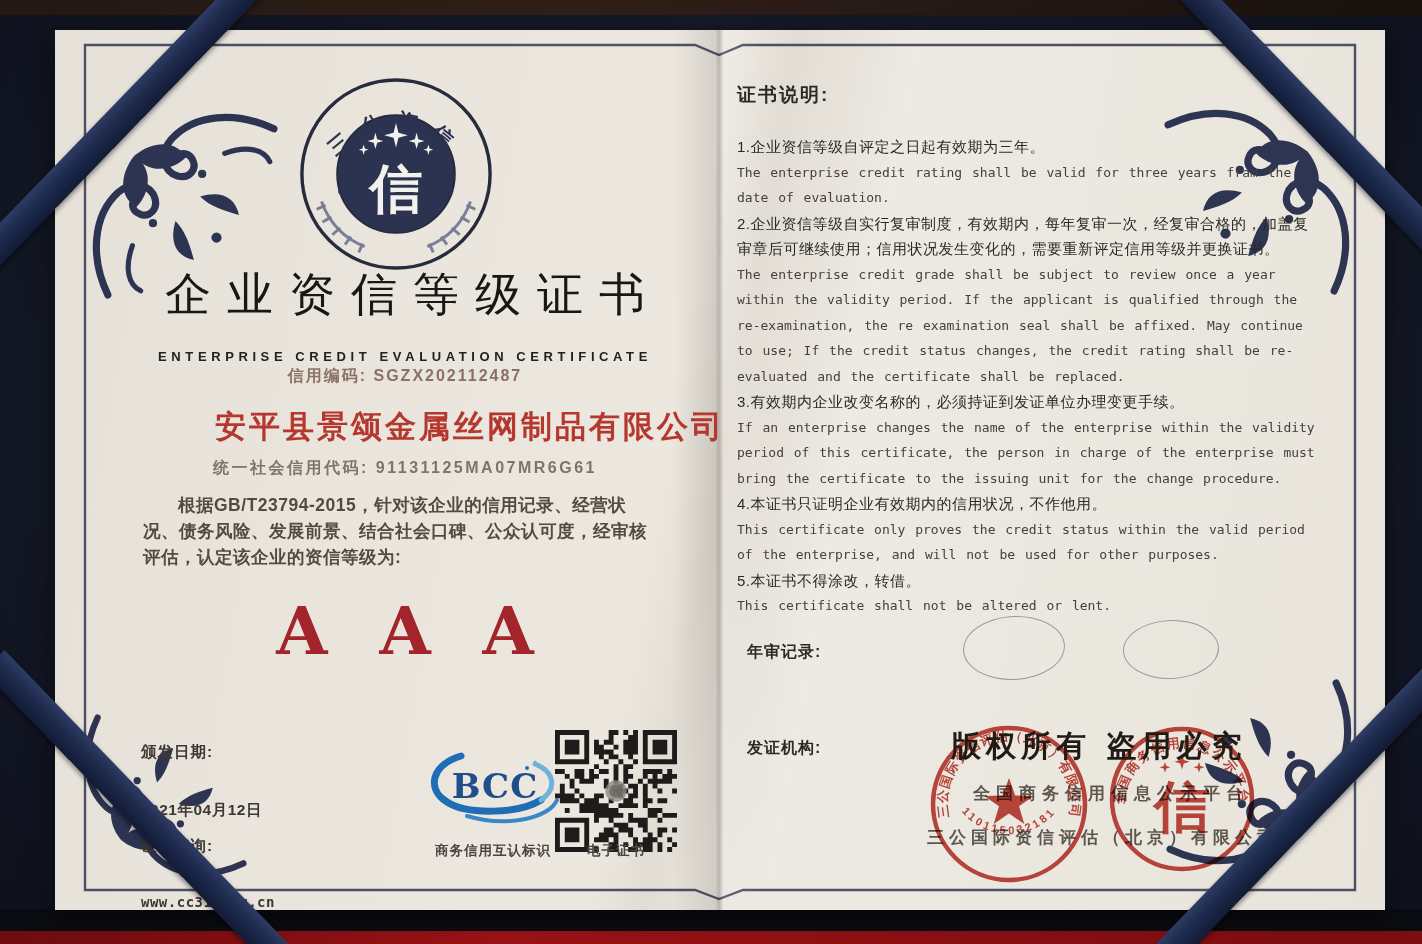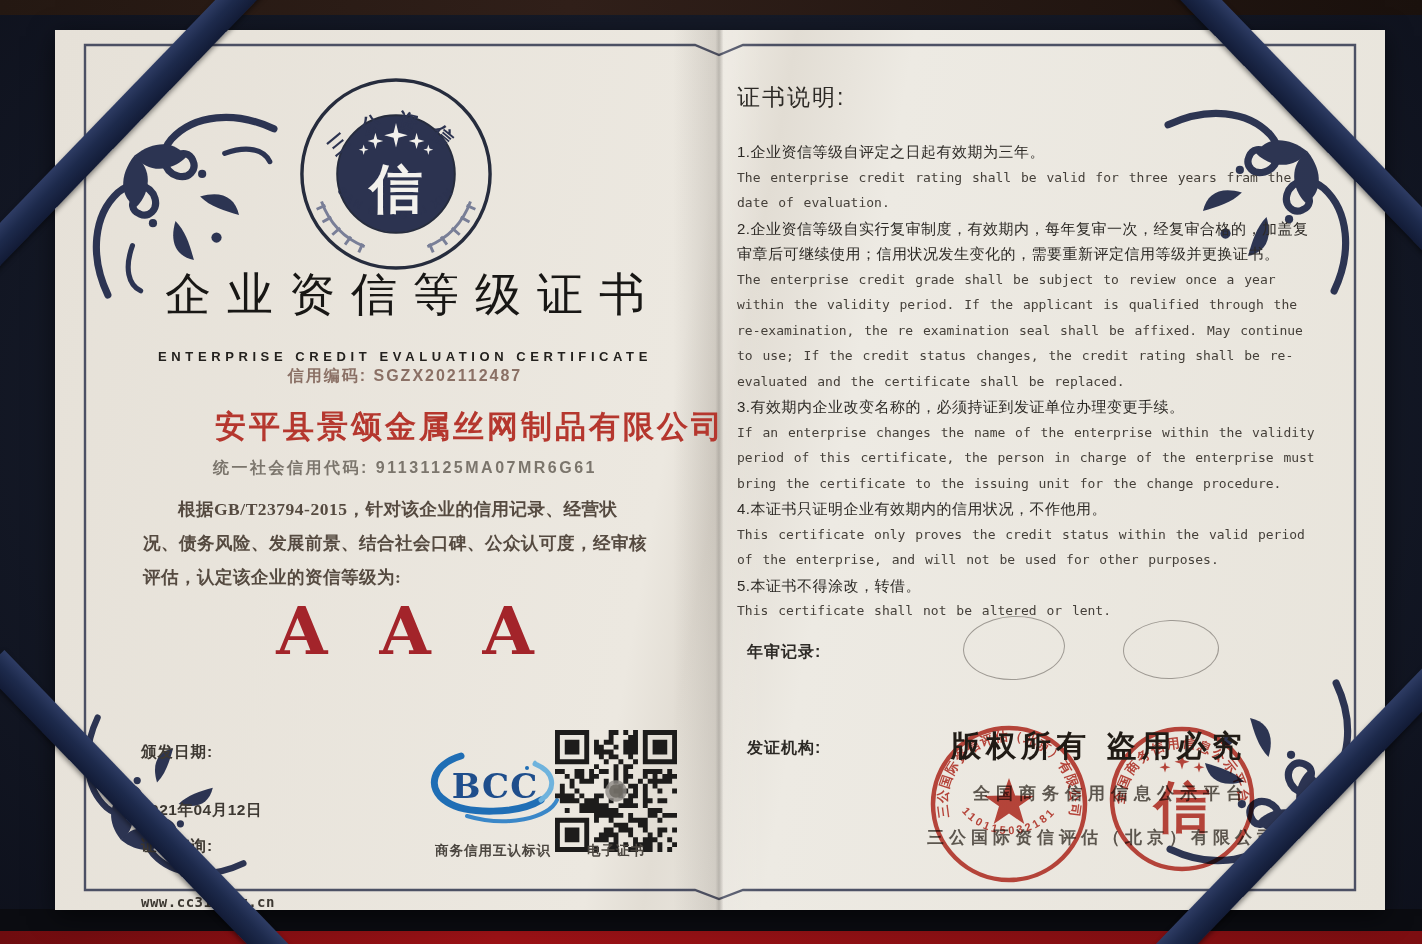--- a/index.html
+++ b/index.html
@@ -41,39 +41,39 @@
     letter-spacing:16px;color:#181715;text-indent:16px;}
   .title-en{position:absolute;left:40px;top:298px;width:620px;text-align:center;z-index:3;
     font-size:13px;font-weight:bold;letter-spacing:4.6px;color:#23211e;margin-top:21px;}
   .code-line{position:absolute;left:40px;top:336px;width:620px;text-align:center;z-index:3;
     font-size:16px;font-weight:bold;letter-spacing:2px;color:#8a7065;}
   .company{position:absolute;left:30px;top:376px;width:640px;text-align:right;z-index:3;
     font-size:31px;font-weight:bold;letter-spacing:3px;color:#b5372e;}
   .uscc-line{position:absolute;left:40px;top:428px;width:620px;text-align:center;z-index:3;
     font-size:16px;font-weight:bold;letter-spacing:2.5px;color:#7b756c;}
   .body-text{position:absolute;left:88px;top:462px;width:508px;z-index:3;
-    font-size:17.5px;font-weight:600;line-height:34px;color:#554a40;text-indent:2em;
-    letter-spacing:.5px;font-family:Liberation Serif, serif;}
+    font-size:17.5px;font-weight:600;line-height:26px;color:#554a40;text-indent:2em;
+    letter-spacing:.5px;}
   .grade{position:absolute;left:40px;top:562px;width:620px;text-align:center;z-index:3;
     font-family:"DejaVu Serif","Liberation Serif",serif;font-weight:bold;font-size:66px;
     letter-spacing:52px;text-indent:52px;color:#a3242a;}
   .issue-block{position:absolute;left:86px;top:712px;z-index:3;font-size:15.5px;font-weight:bold;color:#3d3832;}
   .issue-row{display:flex;margin-bottom:15px;flex-direction:column;}
   .issue-row .lbl{width:96px;letter-spacing:1px;}
   .issue-row .val{letter-spacing:.5px;margin-top:37px;}
   .url{font-family:"DejaVu Sans Mono","Liberation Mono",monospace;font-size:14px;}
   .bcc{position:absolute;left:368px;top:712px;width:140px;height:92px;z-index:3;}
   .bcc-caption{position:absolute;left:348px;top:812px;width:180px;text-align:center;z-index:3;
     font-size:13.5px;font-weight:bold;color:#4a453f;letter-spacing:1px;}
   .qr{position:absolute;left:500px;top:700px;width:122px;height:122px;z-index:3;}
   .qr-caption{position:absolute;left:490px;top:812px;width:142px;text-align:center;z-index:3;
     font-size:13.5px;font-weight:bold;color:#4a453f;letter-spacing:1px;}
   
   .instructions{position:absolute;left:682px;top:52px;width:578px;z-index:3;color:#2d2a26;}
-  .instr-heading{font-size:23px;font-weight:normal;letter-spacing:2px;margin-bottom:26px;}
+  .instr-heading{font-size:19px;font-weight:bold;letter-spacing:2px;margin-bottom:26px;}
   .item .cn{font-size:15px;font-weight:normal;line-height:25.5px;letter-spacing:.5px;color:#2d2a26;}
   .item .en{font-family:"DejaVu Sans Mono","Liberation Mono",monospace;font-size:13px;
     line-height:25.5px;color:#45403a;word-spacing:2px;}
   .annual{position:absolute;left:692px;top:612px;z-index:3;font-size:16px;font-weight:bold;
     letter-spacing:1px;color:#2d2a26;}
   .oval{position:absolute;border:1.6px solid rgba(95,90,84,.55);border-radius:50%;z-index:3;}
   .oval-1{left:908px;top:586px;width:100px;height:62px;transform:rotate(-3deg);}
   .oval-2{left:1068px;top:590px;width:94px;height:57px;transform:rotate(-2deg);}
   .issuer-label{position:absolute;left:692px;top:708px;z-index:3;font-size:16px;font-weight:bold;
     letter-spacing:1px;color:#2d2a26;}

